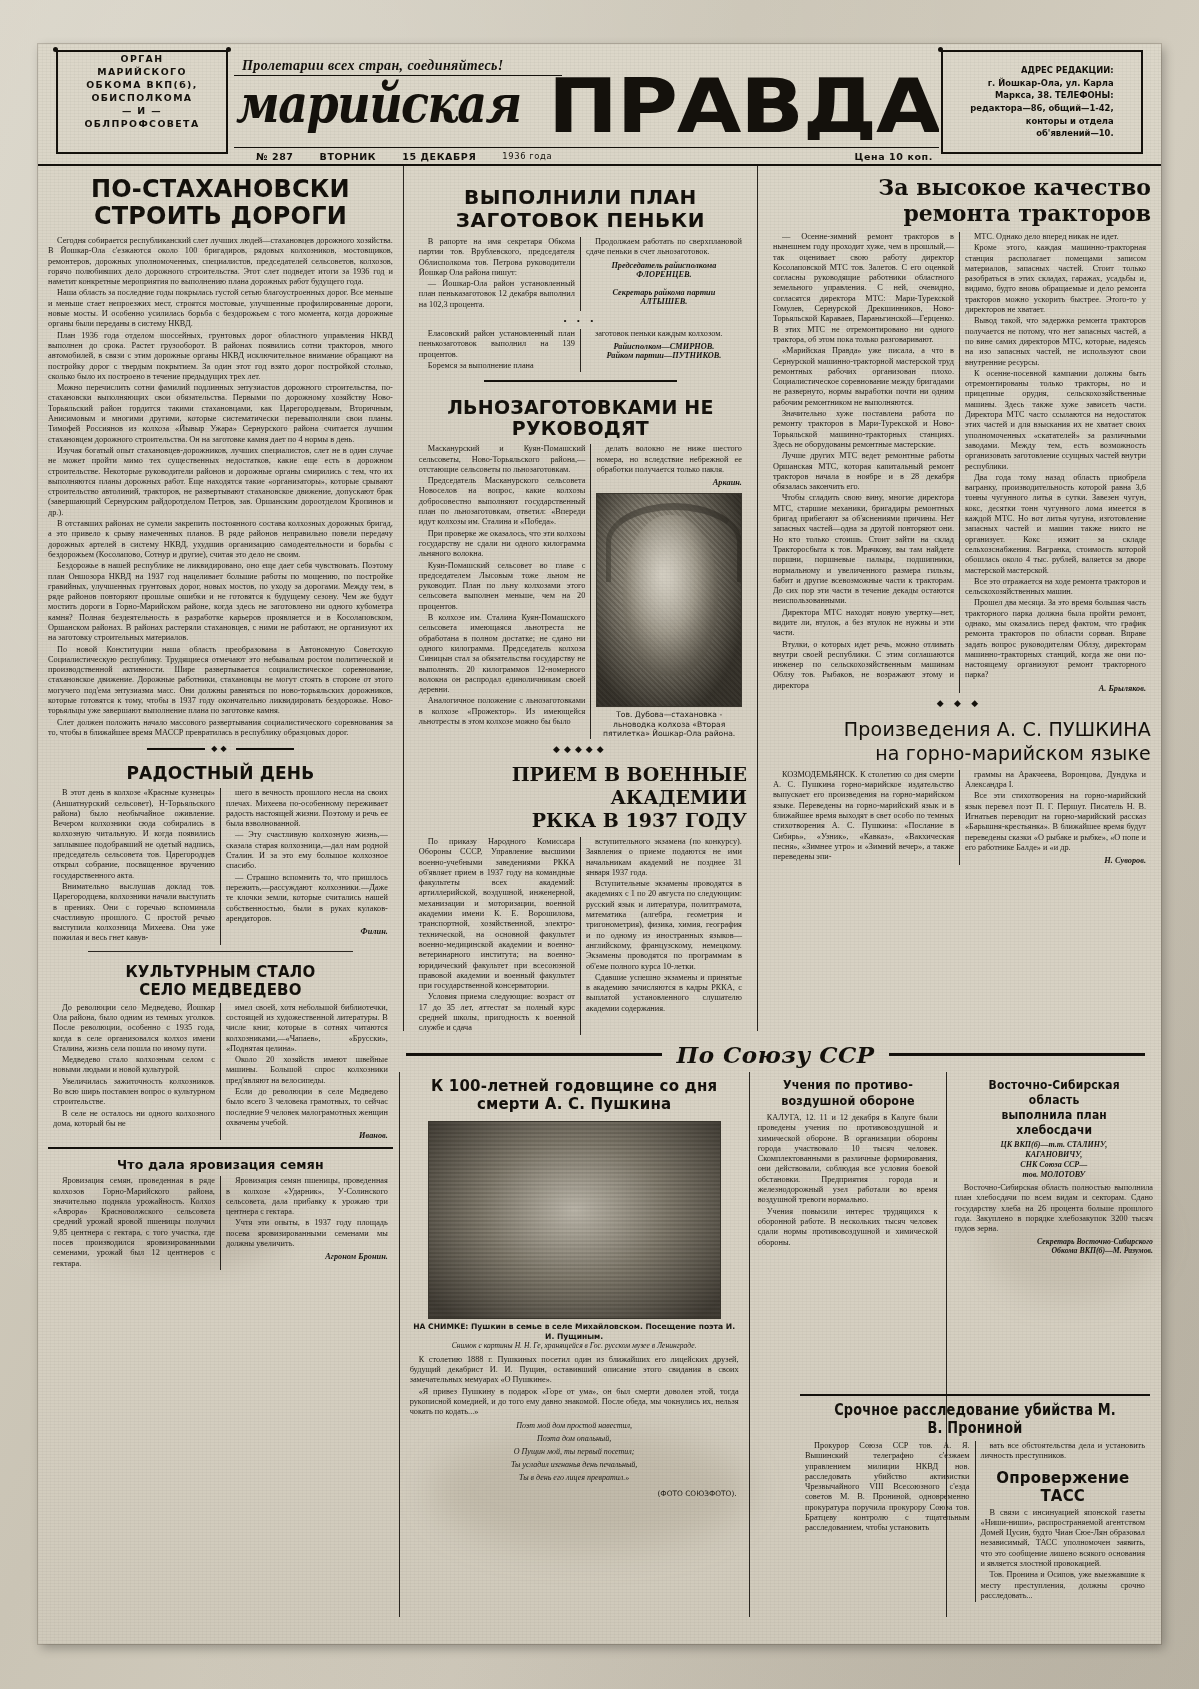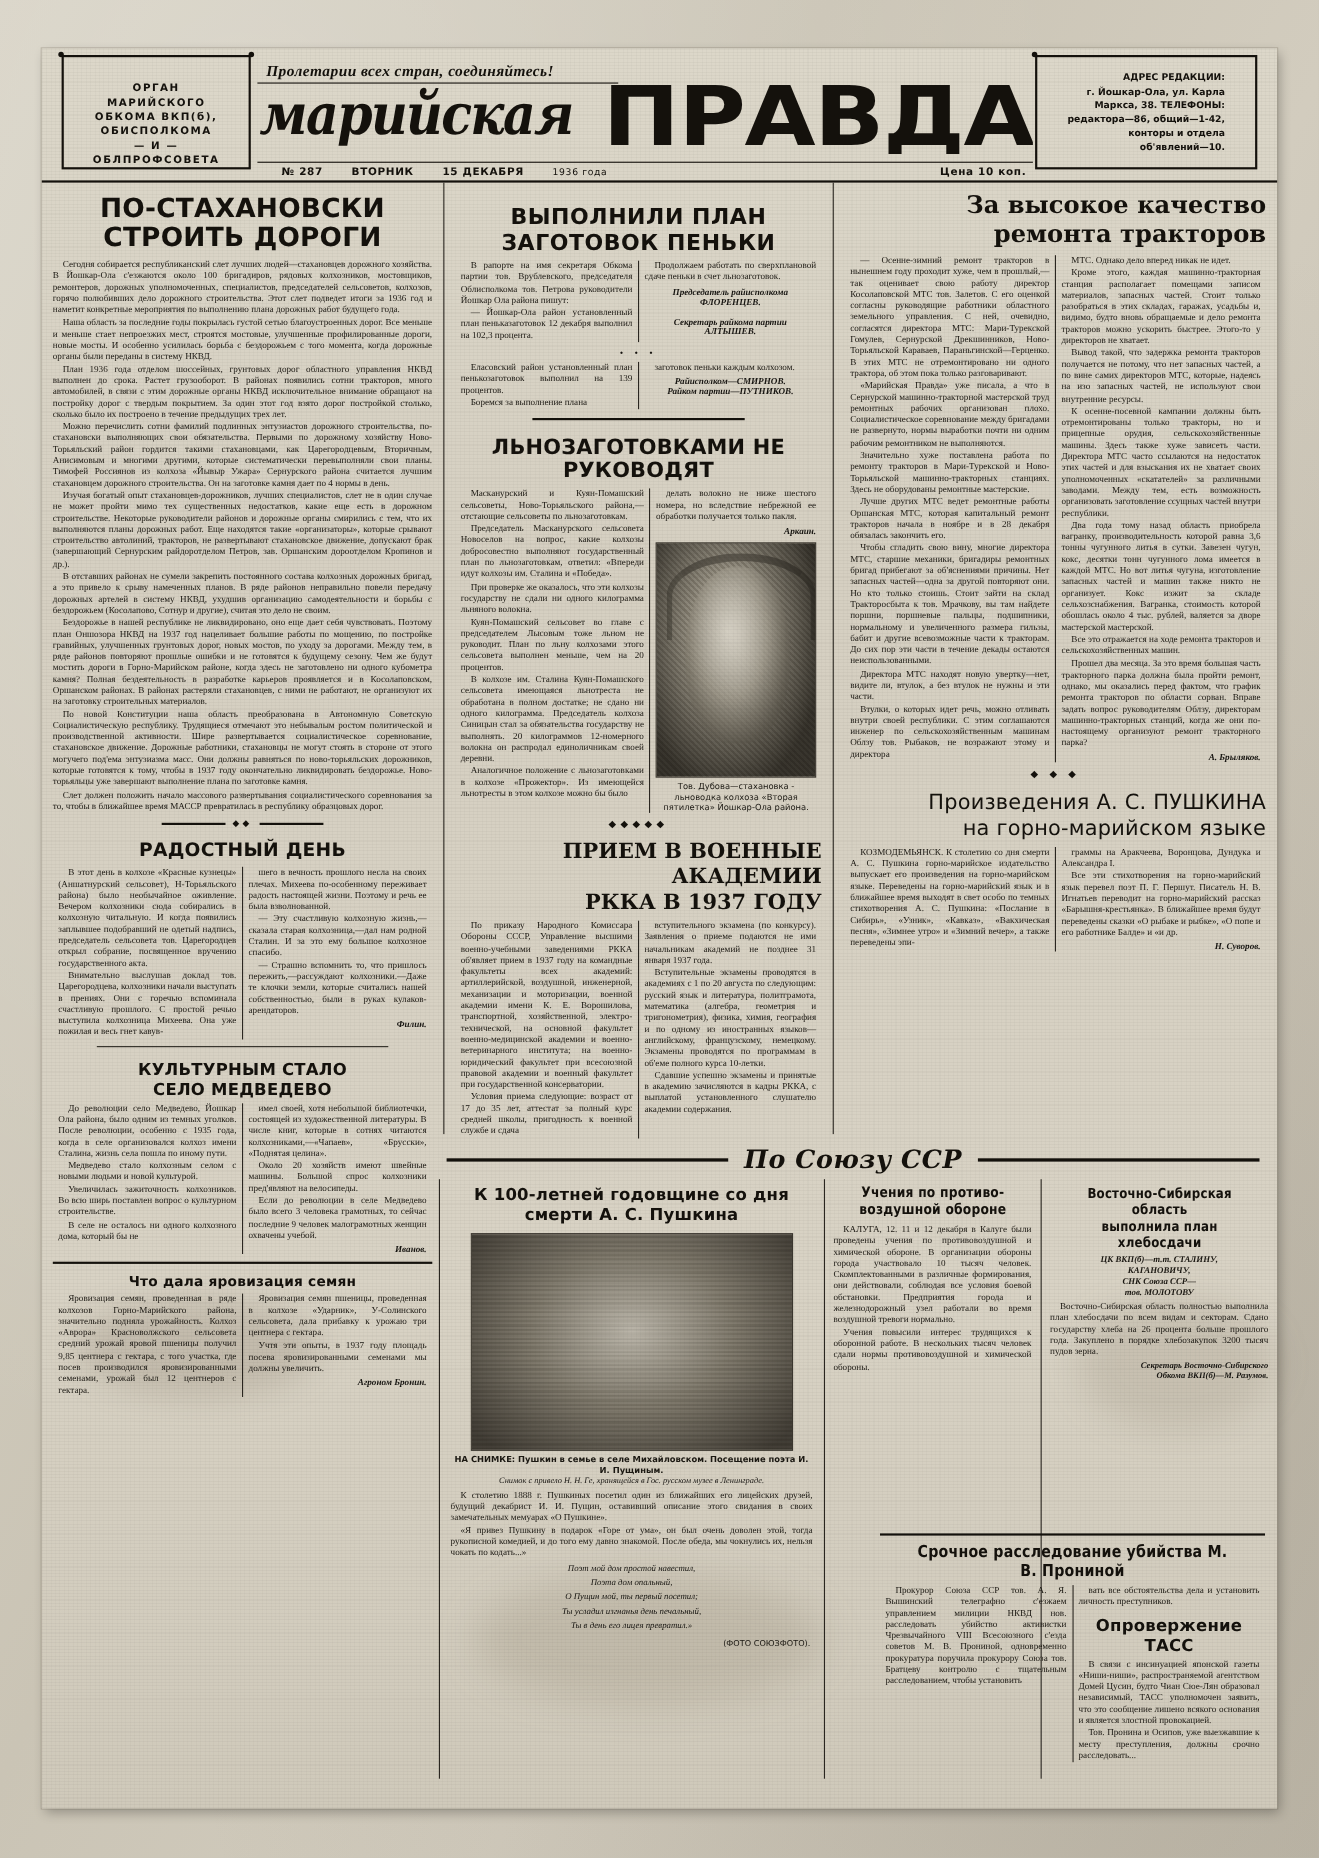--- a/index.html
+++ b/index.html
@@ -29,21 +29,21 @@
     color:#1b1812;-webkit-hyphens:auto;hyphens:auto;
   }
   .body-txt p{margin:0 0 1px 0;text-indent:9px;}
   .sign{text-align:right;font-style:italic;font-weight:bold;font-size:8.3px;margin-top:3px;}
   .center{text-align:center;}
   
   .masthead{position:relative;height:120px;border-bottom:2px solid #14110c;}
   .organ{
     position:absolute;left:18px;top:6px;width:168px;height:100px;
     border:2px solid #14110c;
-    display:flex;align-items:flex-end;justify-content:center;text-align:center;
+    display:flex;align-items:flex-start;justify-content:center;text-align:center;
     font-family:"DejaVu Sans",sans-serif;font-weight:bold;font-size:9.4px;
     letter-spacing:1.4px;line-height:13px;color:#14110c;
   }
   .organ::before{content:"";position:absolute;left:-5px;top:-5px;width:5px;height:5px;border-radius:50%;background:#14110c;}
   .organ::after{content:"";position:absolute;right:-5px;top:-5px;width:5px;height:5px;border-radius:50%;background:#14110c;}
   .mh-center{position:absolute;left:196px;top:0;right:222px;height:120px;}
   .slogan{
     font-family:"Liberation Serif",serif;font-style:italic;font-weight:bold;
     font-size:14px;letter-spacing:.4px;color:#14110c;padding:14px 0 1px 8px;
     border-bottom:1.5px solid #14110c;display:inline-block;width:320px;
@@ -426,24 +426,24 @@
 
       <div class="col" style="width:352px;padding:0 10px;"></div>
 
       <div class="col vr" style="width:340px;padding:0 10px;">
         <div class="hl-sans h-mid" style="white-space:pre-line">К 100-летней годовщине со дня
 смерти А. С. Пушкина</div>
         <div class="photo interior" style="height:196px;margin:4px 18px 0;">
           <div class="vig"></div>
         </div>
         <div class="cap" style="font-weight:bold;">НА СНИМКЕ: Пушкин в семье в селе Михайловском. Посещение поэта И. И. Пущиным.</div>
-        <div class="cap-it">Снимок с привело Н. Н. Ге, хранящейся в Гос. русском музее в Ленинграде.</div>
+        <div class="cap-it">Снимок с картины Н. Н. Ге, хранящейся в Гос. русском музее в Ленинграде.</div>
         <div class="body-txt" style="margin-top:4px;">
           <p>К столетию 1888 г. Пушкиных посетил один из ближайших его лицейских друзей, будущий декабрист И. И. Пущин, оставивший описание этого свидания в своих замечательных мемуарах «О Пушкине».</p>
-          <p>«Я привез Пушкину в подарок «Горе от ума», он был очень доволен этой, тогда рукописной комедией, и до того ему давно знакомой. После обеда, мы чокнулись их, нельзя чокать по кодать...»</p>
+          <p>«Я привез Пушкину в подарок «Горе от ума», он был смерти доволен этой, тогда рукописной комедией, и до того ему давно знакомой. После обеда, мы чокнулись их, нельзя чокать по кодать...»</p>
         </div>
         <div>
           <div class="verse">Поэт мой дом простой навестил,</div>
           <div class="verse">Поэта дом опальный,</div>
           <div class="verse">О Пущин мой, ты первый посетил;</div>
           <div class="verse">Ты усладил изгнанья день печальный,</div>
           <div class="verse">Ты в день его лицея превратил.»</div>
         </div>
         <div class="cap" style="text-align:right;font-size:7.4px;">(ФОТО СОЮЗФОТО).</div>
       </div>

